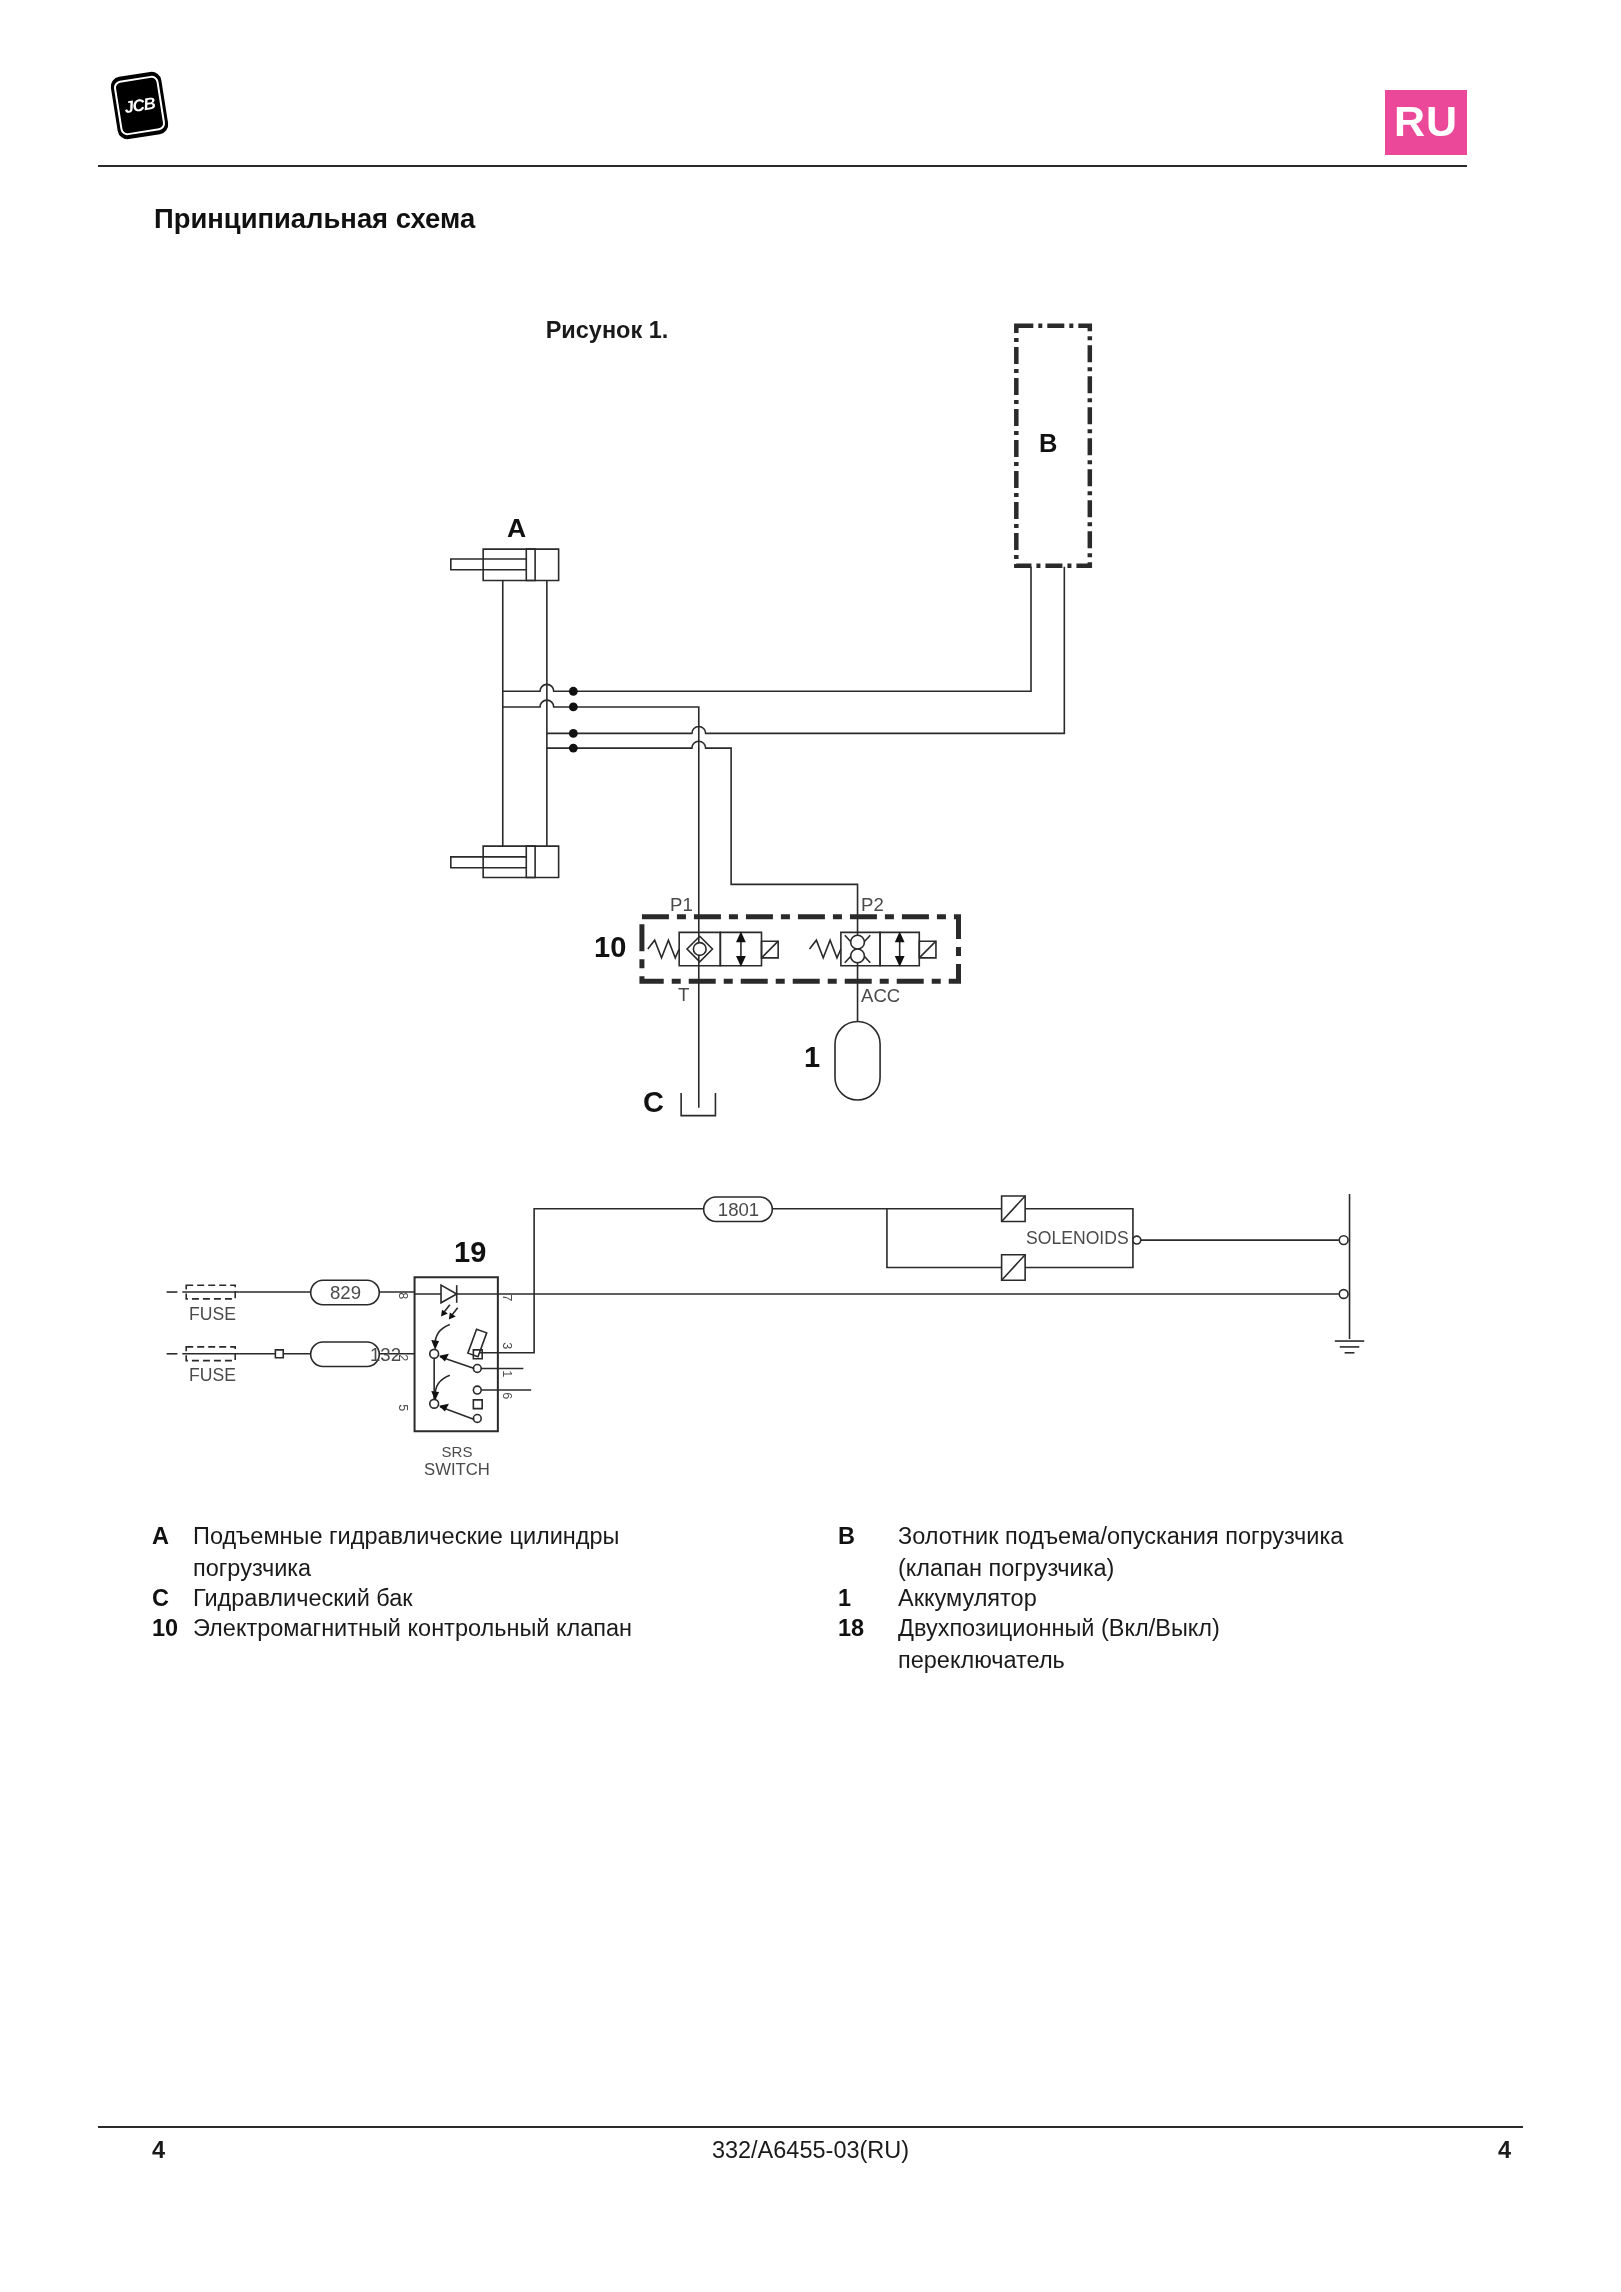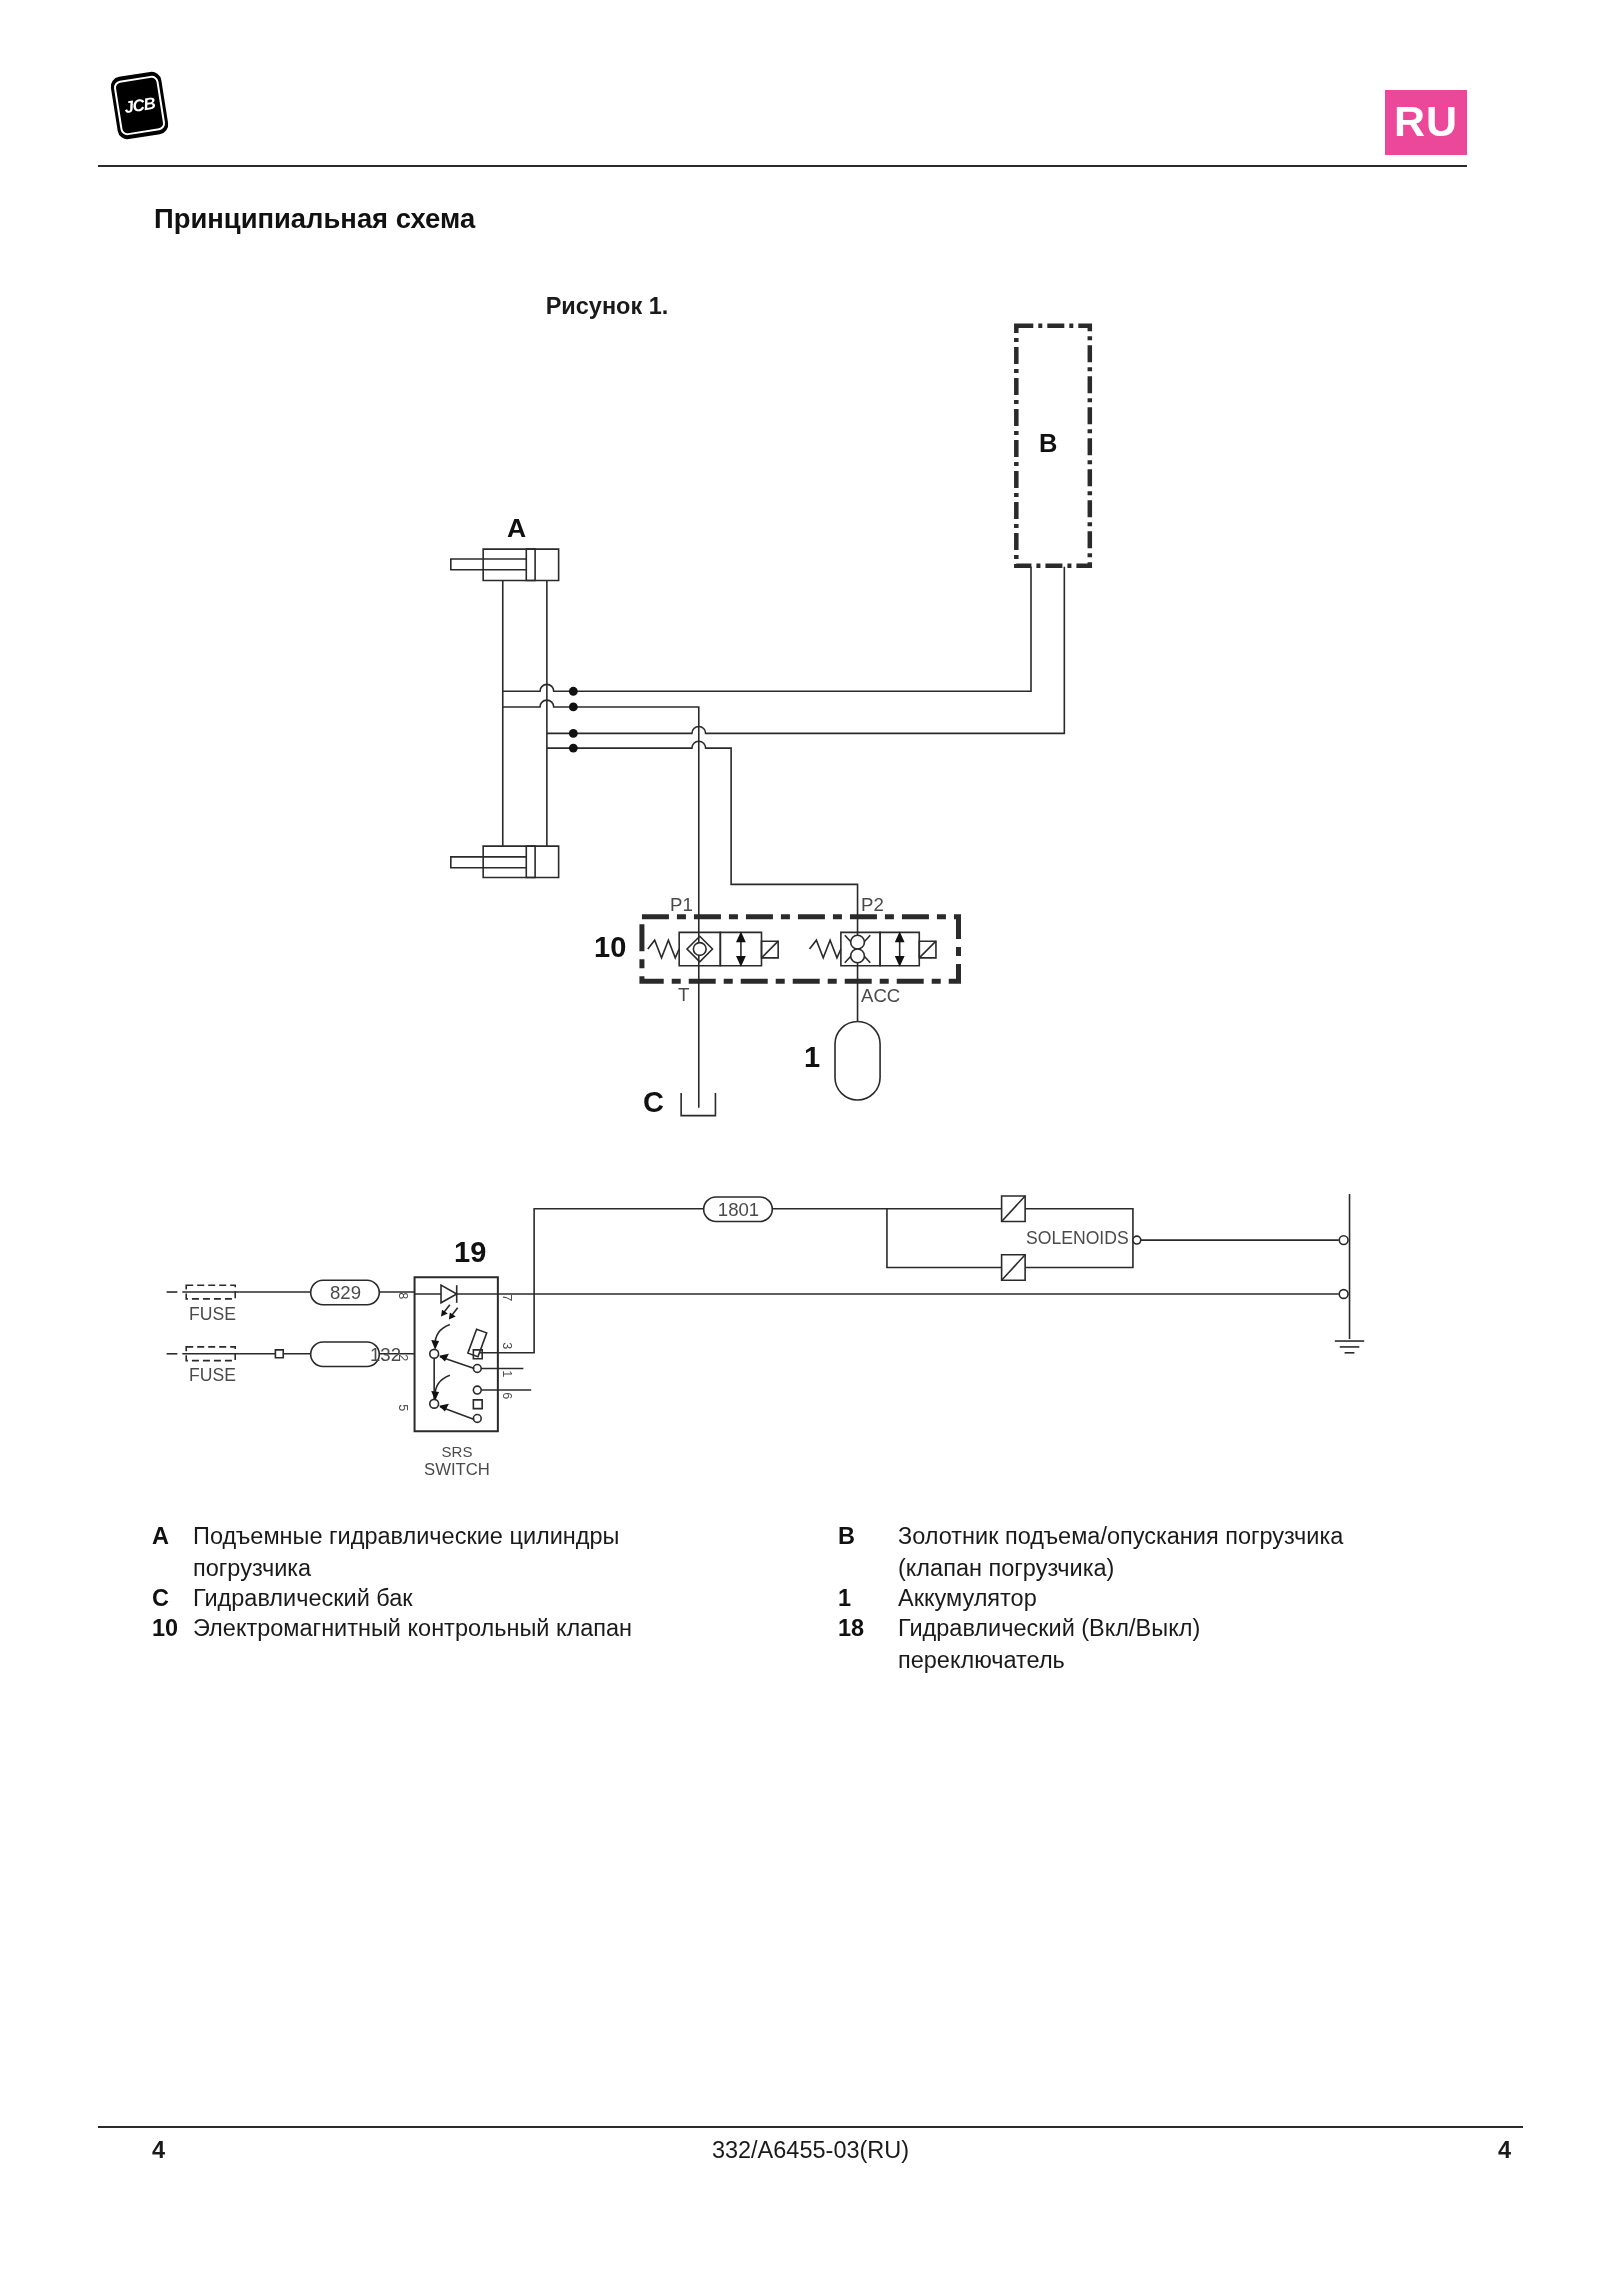--- a/index.html
+++ b/index.html
@@ -2,21 +2,21 @@
 <html><head>
 <meta charset="utf-8">
 <style>
   html,body{margin:0;padding:0;background:#e8e8e8;}
   #page{position:relative;width:1621px;height:2293px;background:#ffffff;
         font-family:"Liberation Sans","DejaVu Sans",sans-serif;color:#1a1a1a;overflow:hidden;}
   .abs{position:absolute;}
   .hdr-line{font-size:25.5px;color:#2a2a2a;text-align:right;white-space:nowrap;}
   .rule{position:absolute;background:#2a2a2a;height:2px;}
   .heading{font-size:27.4px;font-weight:bold;color:#111;}
-  .caption{font-size:23.5px;font-weight:bold;text-align:center;}
+  .caption{font-size:23.5px;font-weight:bold;text-align:center;margin-top:24px;}
   .biglbl{font-weight:bold;color:#111;}
   .techlbl{color:#4a4a4a;font-size:18.6px;white-space:nowrap;}
   .ovaltxt{color:#4a4a4a;font-size:18.6px;text-align:center;}
   .pin{position:absolute;width:15.7px;height:15.7px;color:#4a4a4a;font-size:12.7px;
        transform:rotate(90deg);text-align:center;line-height:15.7px;}
   .legend-key{font-size:23.5px;font-weight:bold;color:#111;}
   .legend-txt{font-size:23.5px;color:#1a1a1a;white-space:nowrap;}
   .footer-num{font-size:23.5px;font-weight:bold;}
   .footer-center{font-size:23.5px;text-align:center;}
   #ru-badge{background:#ec4899;color:#fff;font-size:43px;font-weight:bold;
@@ -223,21 +223,21 @@
     <div class="abs legend-txt" style="left:193px;top:1585px;">Гидравлический бак</div>
     <div class="abs legend-key" style="left:152px;top:1615px;">10</div>
     <div class="abs legend-txt" style="left:193px;top:1615px;">Электромагнитный контрольный клапан</div>
 
     <div class="abs legend-key" style="left:838px;top:1523px;">B</div>
     <div class="abs legend-txt" style="left:898px;top:1523px;">Золотник подъема/опускания погрузчика</div>
     <div class="abs legend-txt" style="left:898px;top:1555px;">(клапан погрузчика)</div>
     <div class="abs legend-key" style="left:838px;top:1585px;">1</div>
     <div class="abs legend-txt" style="left:898px;top:1585px;">Аккумулятор</div>
     <div class="abs legend-key" style="left:838px;top:1615px;">18</div>
-    <div class="abs legend-txt" style="left:898px;top:1615px;">Гидравлический (Вкл/Выкл)</div>
+    <div class="abs legend-txt" style="left:898px;top:1615px;">Двухпозиционный (Вкл/Выкл)</div>
     <div class="abs legend-txt" style="left:898px;top:1647px;">переключатель</div>
   </div>
 
   <div class="rule" style="left:98px;top:2126px;width:1425px;height:1.5px;"></div>
   <div class="abs footer-num" style="left:152px;top:2137px;">4</div>
   <div class="abs footer-center" style="left:0px;top:2137px;width:1621px;">332/A6455-03(RU)</div>
   <div class="abs footer-num" style="left:1498px;top:2137px;">4</div>
 
 </div>
 

